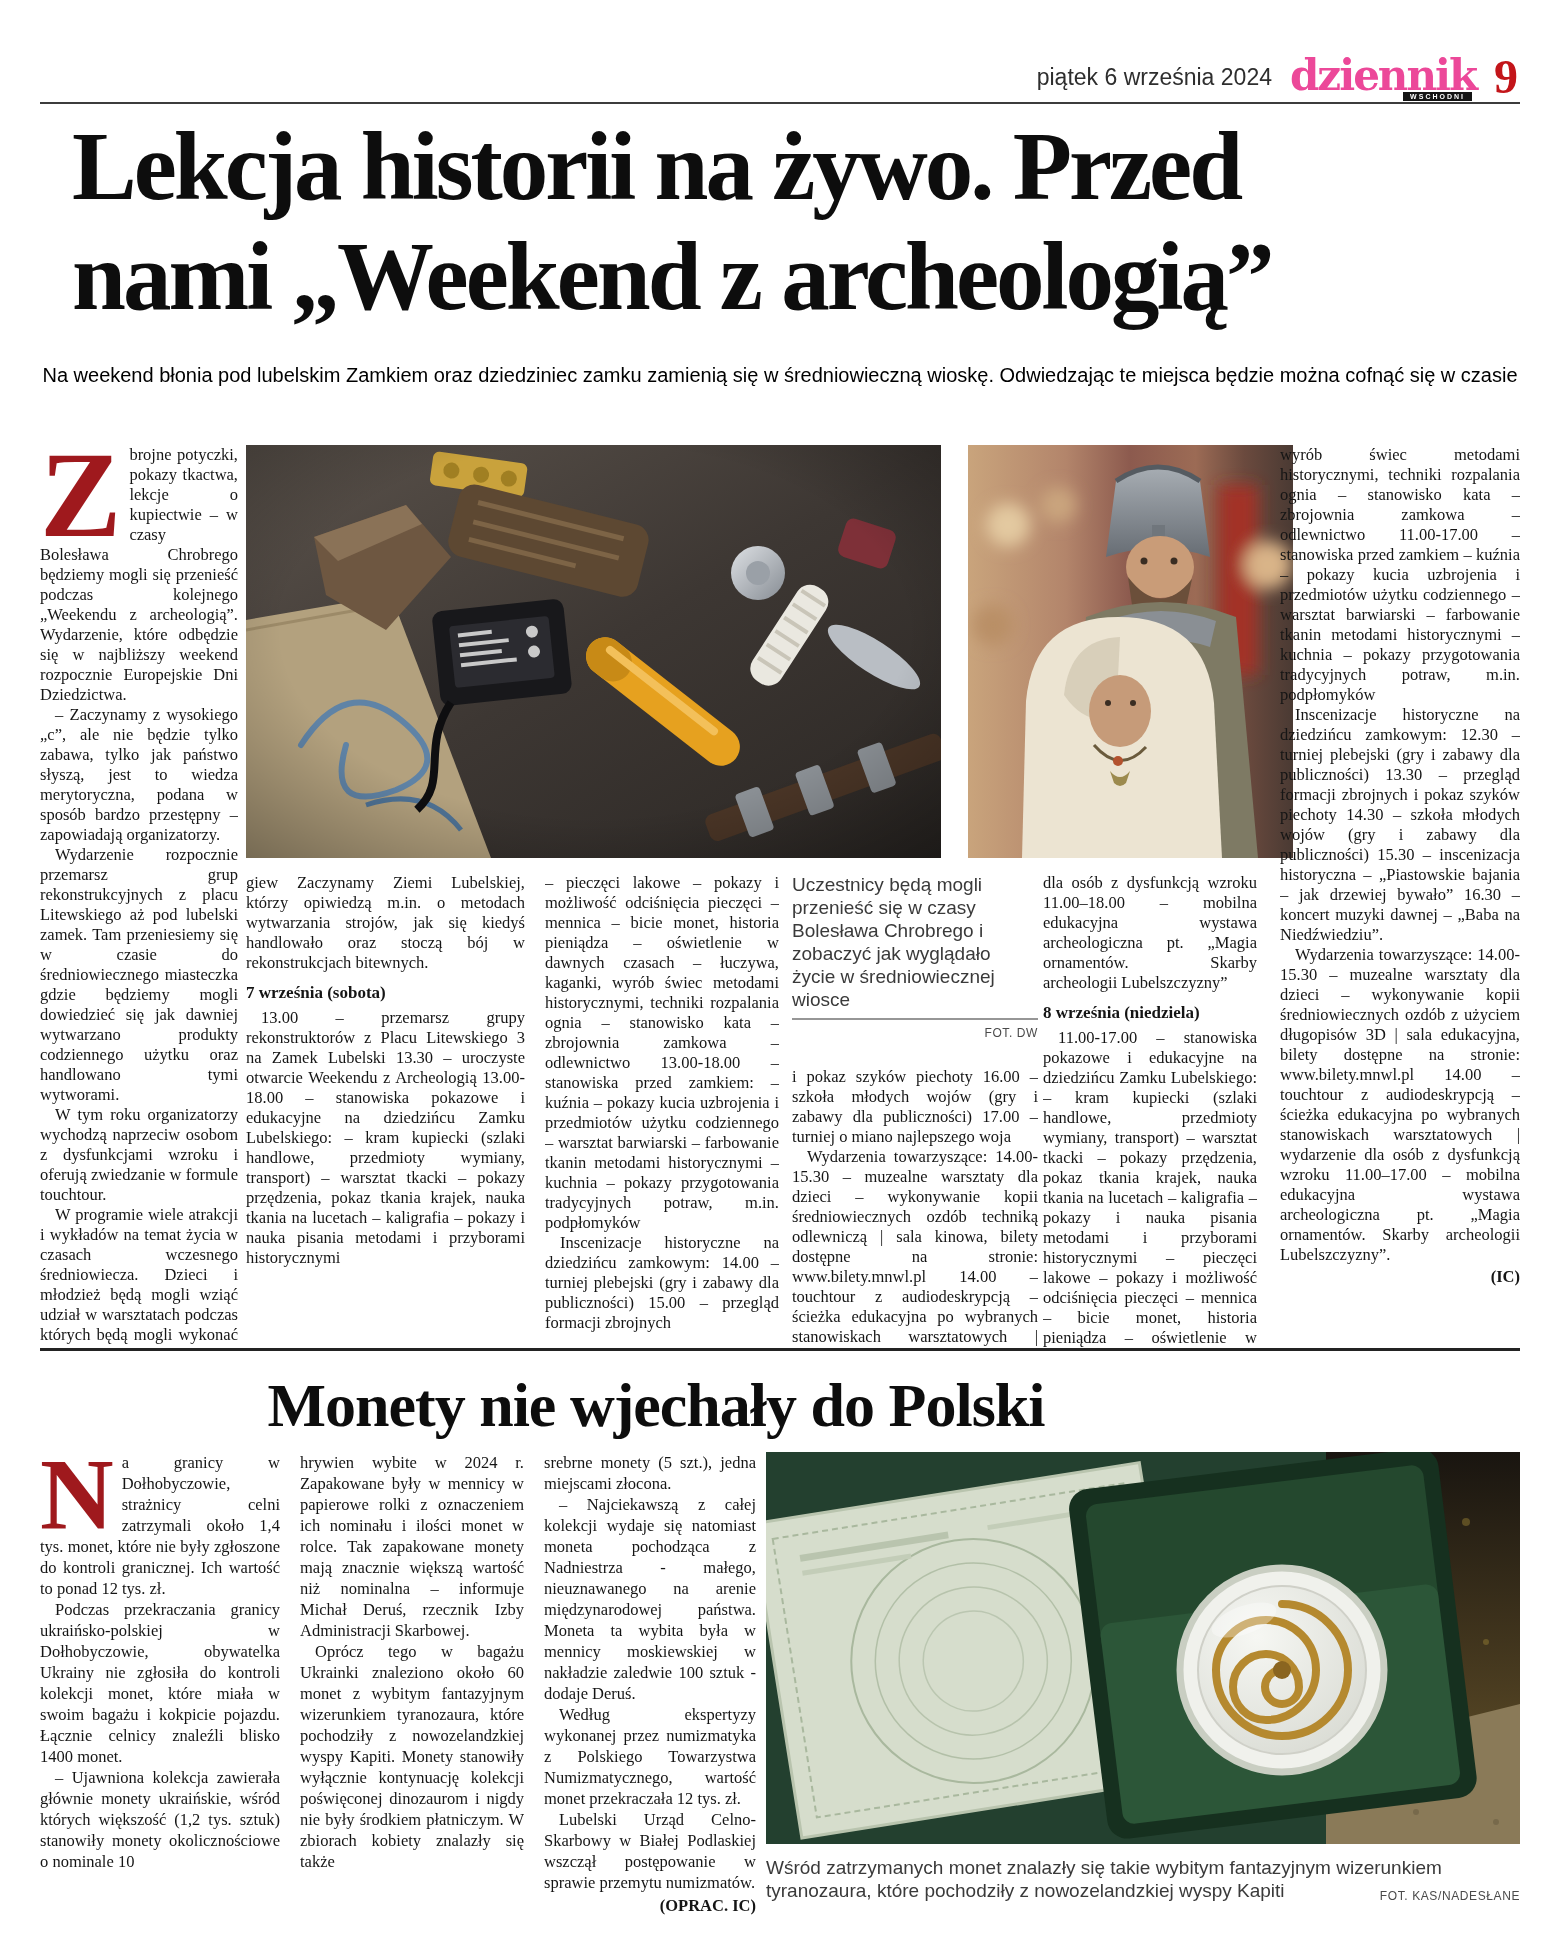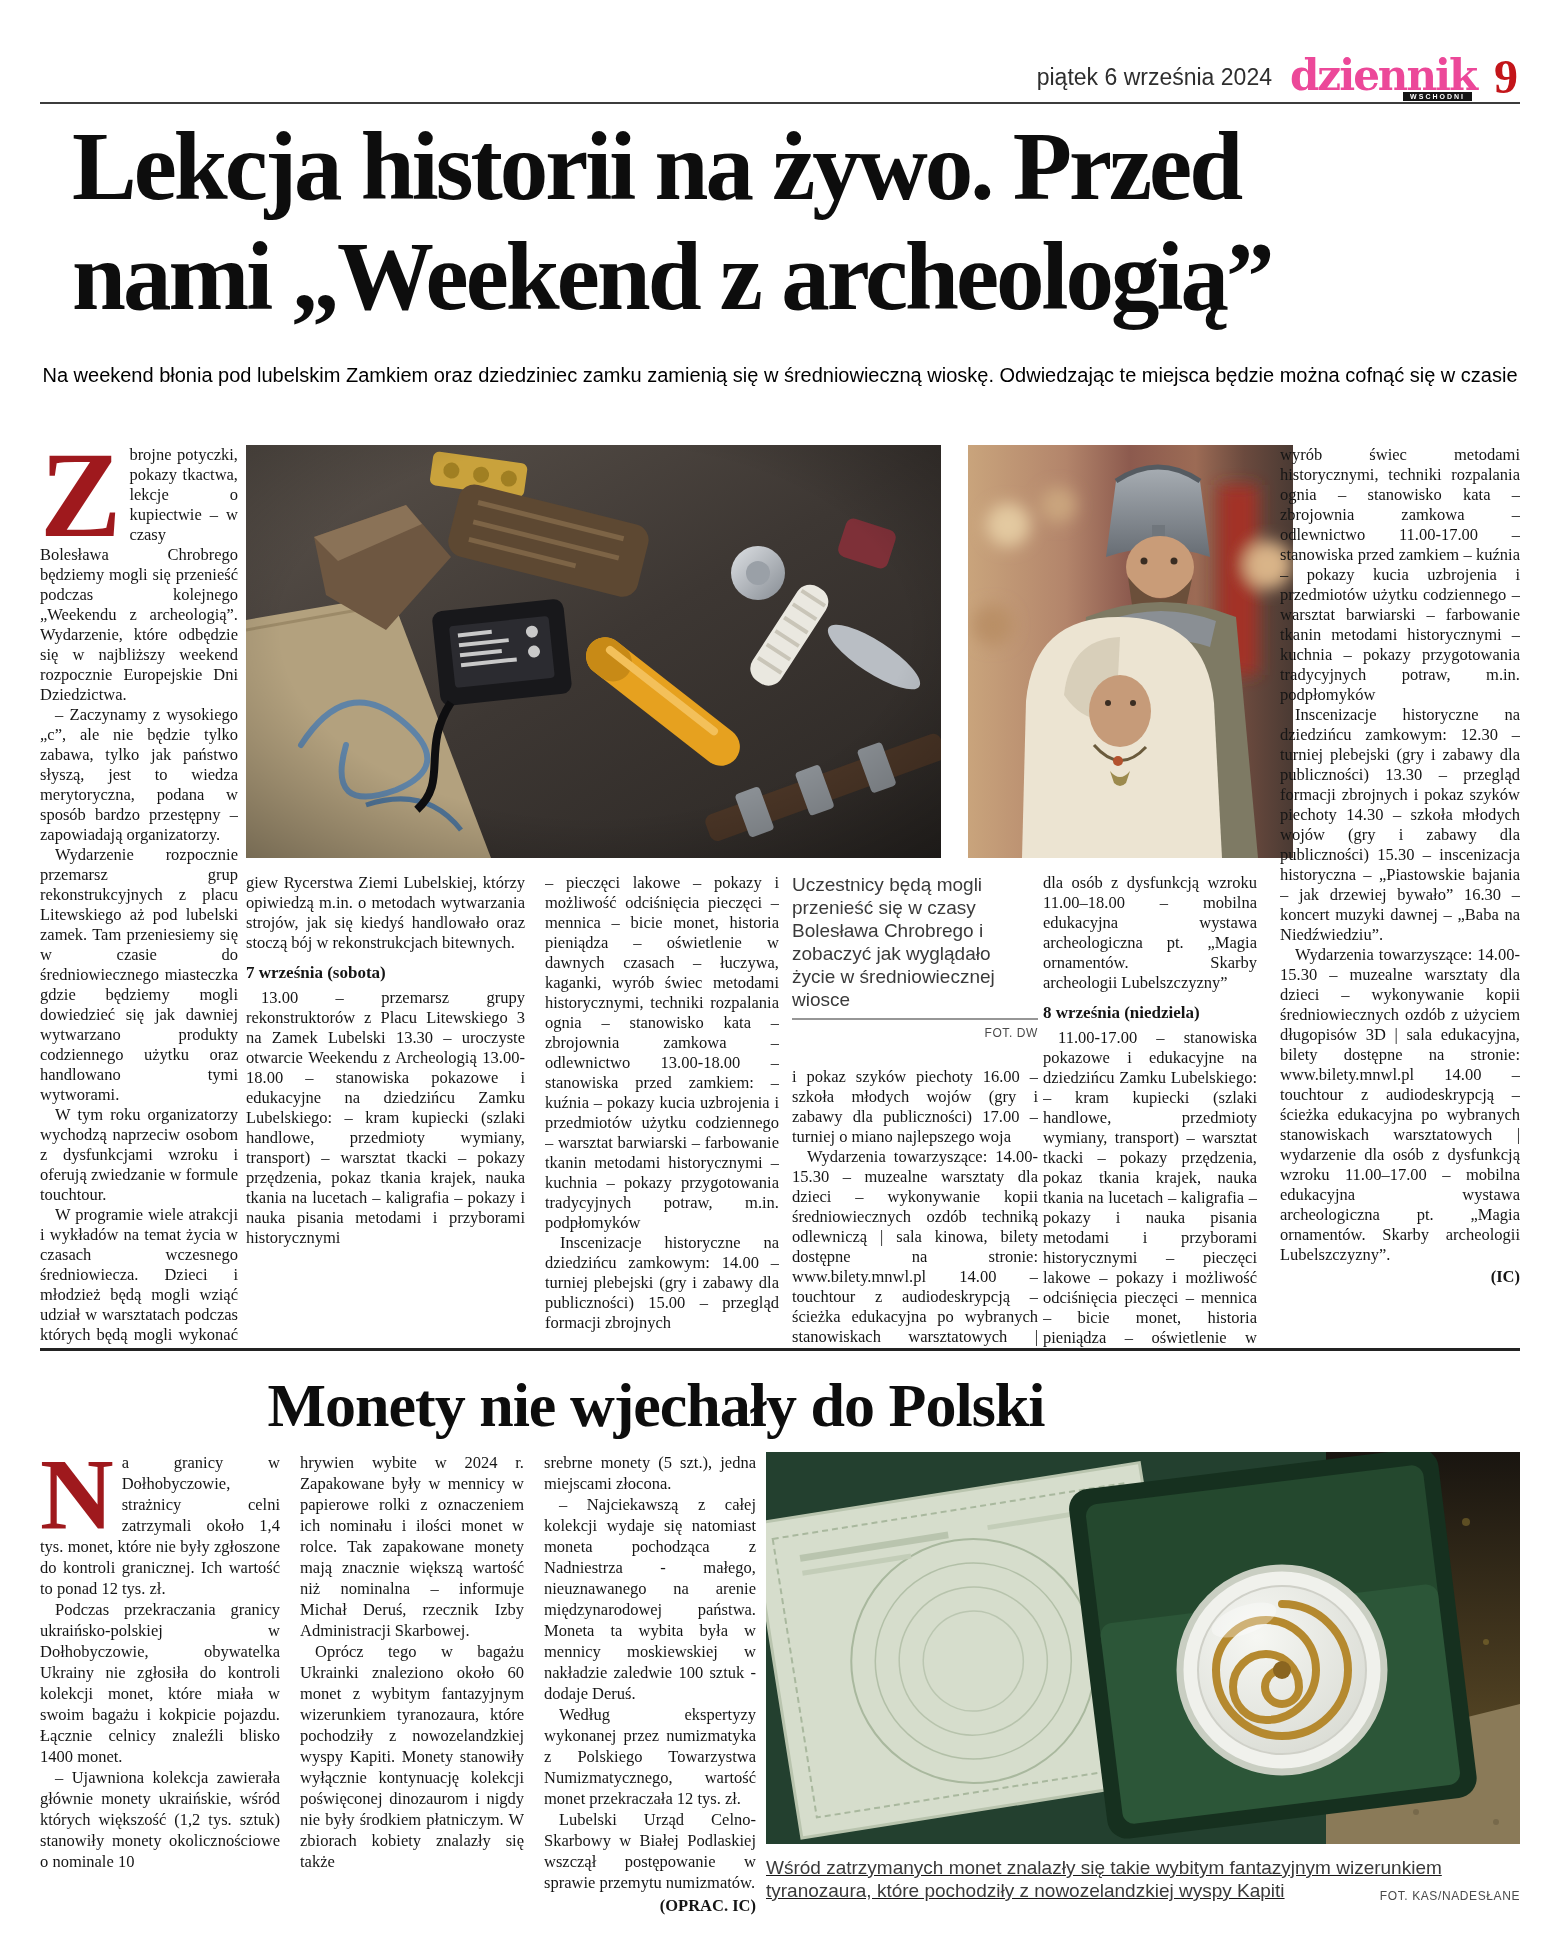--- a/index.html
+++ b/index.html
@@ -1,17 +1,17 @@
 <!DOCTYPE html>
 <html lang="pl"><head>
 <meta charset="utf-8">
 <style>
   html,body{margin:0;padding:0;background:#e9e9e9;}
   .page{position:relative;width:1558px;height:1947px;background:#ffffff;overflow:hidden;
-        font-family:"Liberation Serif",serif;color:#151515;text-decoration:underline;}
+        font-family:"Liberation Serif",serif;color:#151515;}
   .abs{position:absolute;}
 
   
   .mast{position:absolute;top:58px;right:40px;display:flex;align-items:flex-end;gap:18px;}
   .mast-date{font-family:"Liberation Sans",sans-serif;font-size:23px;color:#2e2e2e;padding-bottom:5px;}
   .logo{position:relative;display:inline-block;padding-bottom:2px;}
   .logo-text{font-family:"DejaVu Serif",serif;font-weight:700;font-size:42px;line-height:.82;
              color:#ec4899;letter-spacing:-2px;}
   .logo-badge{position:absolute;right:4px;bottom:-5px;background:#141414;color:#fff;
               font-family:"Liberation Sans",sans-serif;font-size:7px;font-weight:700;
@@ -197,21 +197,21 @@
 
   <div class="col a1 abs" style="left:40px;top:445px;width:198px;height:903px;">
     <p><span class="dropcap dc-z">Z</span><span>brojne potyczki, pokazy tkactwa, lekcje o kupiectwie – w czasy Bolesława Chrobrego będziemy mogli się przenieść podczas kolejnego „Weekendu z archeologią”. Wydarzenie, które odbędzie się w najbliższy weekend rozpocznie Europejskie Dni Dziedzictwa.</span></p>
     <p class="ind">– Zaczynamy z wysokiego „c”, ale nie będzie tylko zabawa, tylko jak państwo słyszą, jest to wiedza merytoryczna, podana w sposób bardzo przestępny – zapowiadają organizatorzy.</p>
     <p class="ind">Wydarzenie rozpocznie przemarsz grup rekonstrukcyjnych z placu Litewskiego aż pod lubelski zamek. Tam przeniesiemy się w czasie do średniowiecznego miasteczka gdzie będziemy mogli dowiedzieć się jak dawniej wytwarzano produkty codziennego użytku oraz handlowano tymi wytworami.</p>
     <p class="ind">W tym roku organizatorzy wychodzą naprzeciw osobom z dysfunkcjami wzroku i oferują zwiedzanie w formule touchtour.</p>
     <p class="ind">W programie wiele atrakcji i wykładów na temat życia w czasach wczesnego średniowiecza. Dzieci i młodzież będą mogli wziąć udział w warsztatach podczas których będą mogli wykonać własną replikę wczesnośredniowiecznej biżuterii. O magiczna podróż w czasie do średniowiecznej wioski zadbają członkowie Stowarzyszenia Chorą-</p>
   </div>
 
   <div class="col a1 abs" style="left:246px;top:873px;width:279px;height:475px;">
-    <p>giew Rycerstwa Ziemi Lubelskiej, którzy opiwiedzą m.in. o metodach wytwarzania strojów, jak się kiedyś handlowało oraz stoczą bój w rekonstrukcjach bitewnych.</p>
+    <p>giew Zaczynamy Ziemi Lubelskiej, którzy opiwiedzą m.in. o metodach wytwarzania strojów, jak się kiedyś handlowało oraz stoczą bój w rekonstrukcjach bitewnych.</p>
     <p class="datehead">7 września (sobota)</p>
     <p class="ind">13.00 – przemarsz grupy rekonstruktorów z Placu Litewskiego 3 na Zamek Lubelski 13.30 – uroczyste otwarcie Weekendu z Archeologią 13.00-18.00 – stanowiska pokazowe i edukacyjne na dziedzińcu Zamku Lubelskiego: – kram kupiecki (szlaki handlowe, przedmioty wymiany, transport) – warsztat tkacki – pokazy przędzenia, pokaz tkania krajek, nauka tkania na lucetach – kaligrafia – pokazy i nauka pisania metodami i przyborami historycznymi</p>
   </div>
 
   <div class="col a1 abs" style="left:545px;top:873px;width:234px;height:475px;">
     <p>– pieczęci lakowe – pokazy i możliwość odciśnięcia pieczęci – mennica – bicie monet, historia pieniądza – oświetlenie w dawnych czasach – łuczywa, kaganki, wyrób świec metodami historycznymi, techniki rozpalania ognia – stanowisko kata – zbrojownia zamkowa – odlewnictwo 13.00-18.00 – stanowiska przed zamkiem: – kuźnia – pokazy kucia uzbrojenia i przedmiotów użytku codziennego – warsztat barwiarski – farbowanie tkanin metodami historycznymi – kuchnia – pokazy przygotowania tradycyjnych potraw, m.in. podpłomyków</p>
     <p class="ind">Inscenizacje historyczne na dziedzińcu zamkowym: 14.00 – turniej plebejski (gry i zabawy dla publiczności) 15.00 – przegląd formacji zbrojnych</p>
   </div>
 
   <div class="col a1 abs" style="left:792px;top:873px;width:246px;height:475px;">

